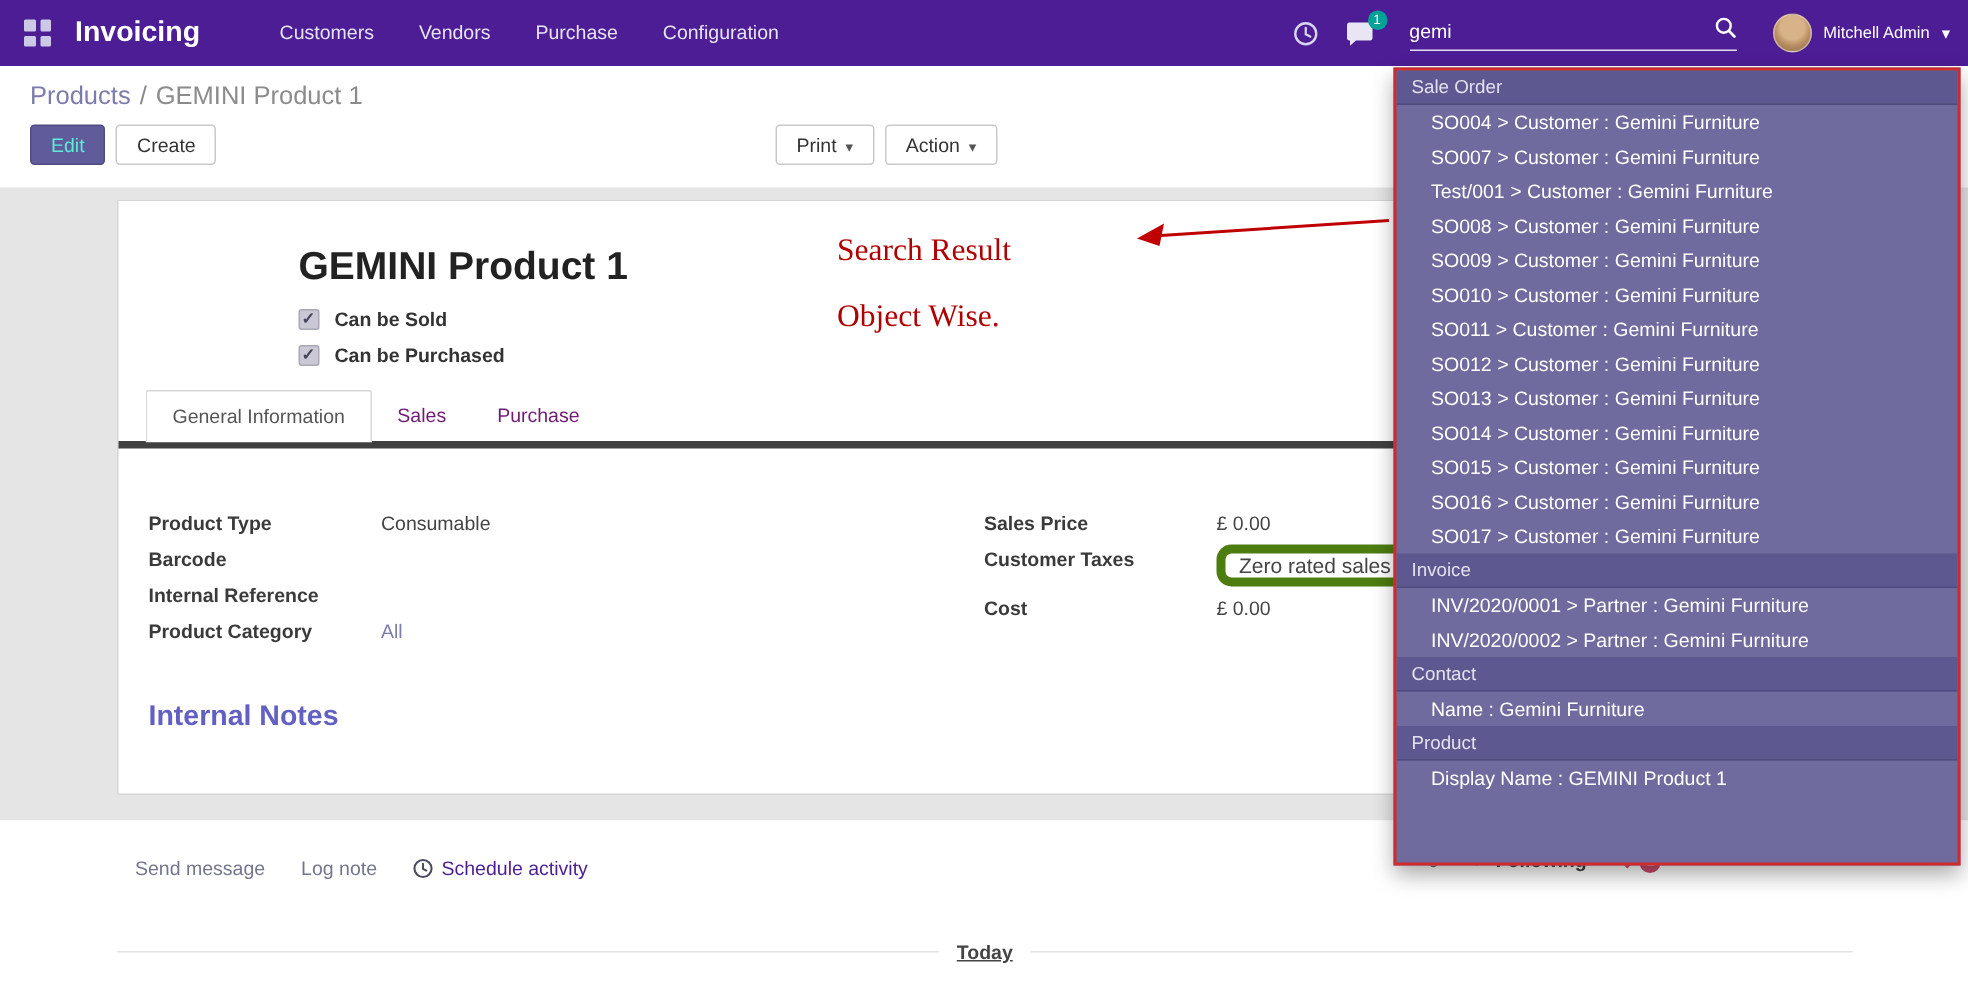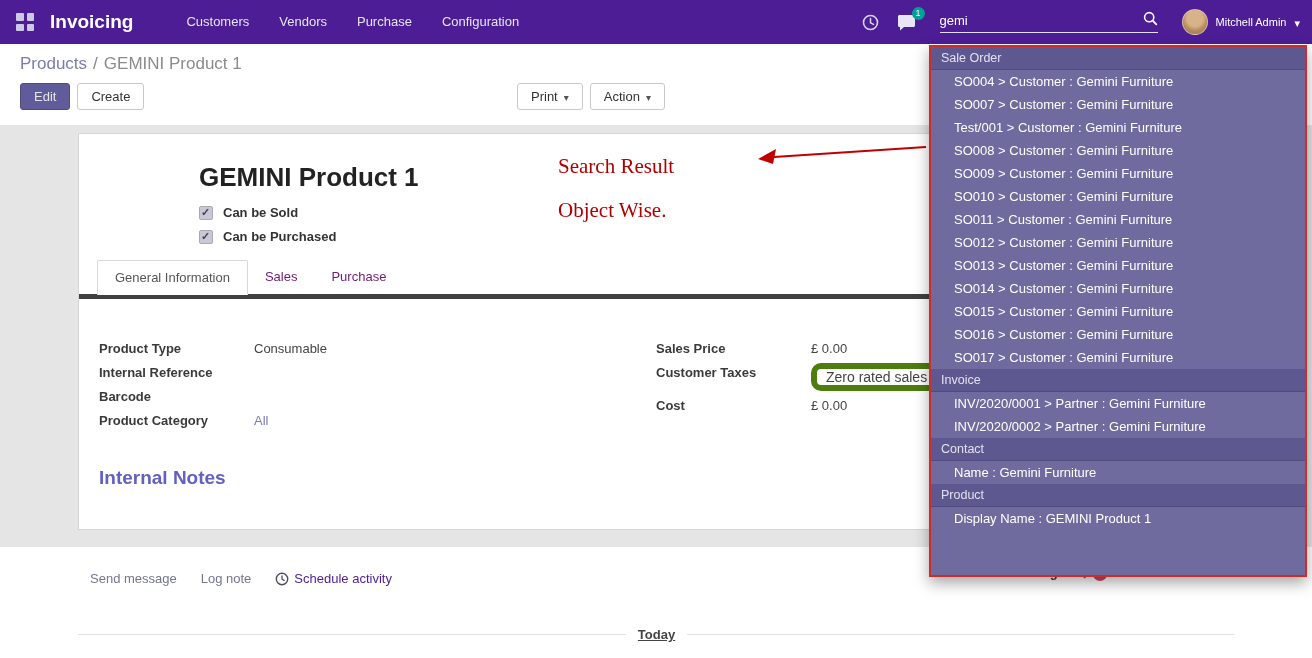--- a/index.html
+++ b/index.html
@@ -25,21 +25,21 @@
   .caret-d::after { content:"▾"; color:#555; font-size:10px; margin-left:6px; }
 
   
   .control-panel { height:81px; background:#fff; padding:10px 20px 0 20px; position:relative; }
   .breadcrumb { font-size:17px; margin-bottom:9px; }
   .breadcrumb a { color:#7C7BAD; text-decoration:none; cursor:pointer; }
   .breadcrumb .sep { color:#888; margin:0 6px; }
   .breadcrumb .current { color:#8b8b8b; }
   .cp-buttons { position:relative; display:flex; gap:7px; }
   .btn { font-size:13px; padding:5px 13px; border-radius:3px; border:1px solid #c9c9c9; background:#fff; color:#333; cursor:pointer; font-family:"Liberation Sans",sans-serif; }
-  .btn.primary { background:#605C9B; border-color:#504c82; color:#e5e5e5; }
+  .btn.primary { background:#605C9B; border-color:#504c82; color:#5eead4; }
   .center-btns { position:absolute; left:497px; top:0; display:flex; gap:7px; }
 
   
   .content { height:422px; background:#e5e5e5; position:relative; }
   .card { position:absolute; left:78px; top:8px; width:1157px; height:397px; background:#fff; border:1px solid #d6d6d6; }
   .card h1 { margin:28px 0 12px 120px; font-size:26px; color:#222; }
   .chk-row { margin:0 0 9px 120px; display:flex; align-items:center; gap:10px; }
   .chk-row label { font-size:13px; font-weight:700; color:#333; }
   .chk { width:14px; height:14px; background:#c9c8d4; border:1px solid #a9a8b6; border-radius:2px; position:relative; cursor:pointer; }
   .chk.checked::after { content:"✓"; position:absolute; left:1px; top:-1px; font-size:11px; color:#45455c; font-weight:700; }
@@ -155,25 +155,25 @@
       <div class="tab">Sales</div>
       <div class="tab">Purchase</div>
     </div>
     <div class="fields">
       <div class="col-left">
         <div class="frow">
           <span class="flabel">Product Type</span>
           <span class="fvalue">Consumable</span>
         </div>
         <div class="frow">
+          <span class="flabel">Barcode</span>
+          <span class="fvalue"></span>
+        </div>
+        <div class="frow">
           <span class="flabel">Internal Reference</span>
-          <span class="fvalue"></span>
-        </div>
-        <div class="frow">
-          <span class="flabel">Barcode</span>
           <span class="fvalue"></span>
         </div>
         <div class="frow">
           <span class="flabel">Product Category</span>
           <a class="fvalue">All</a>
         </div>
       </div>
       <div class="col-right">
         <div class="frow">
           <span class="flabel">Sales Price</span>

